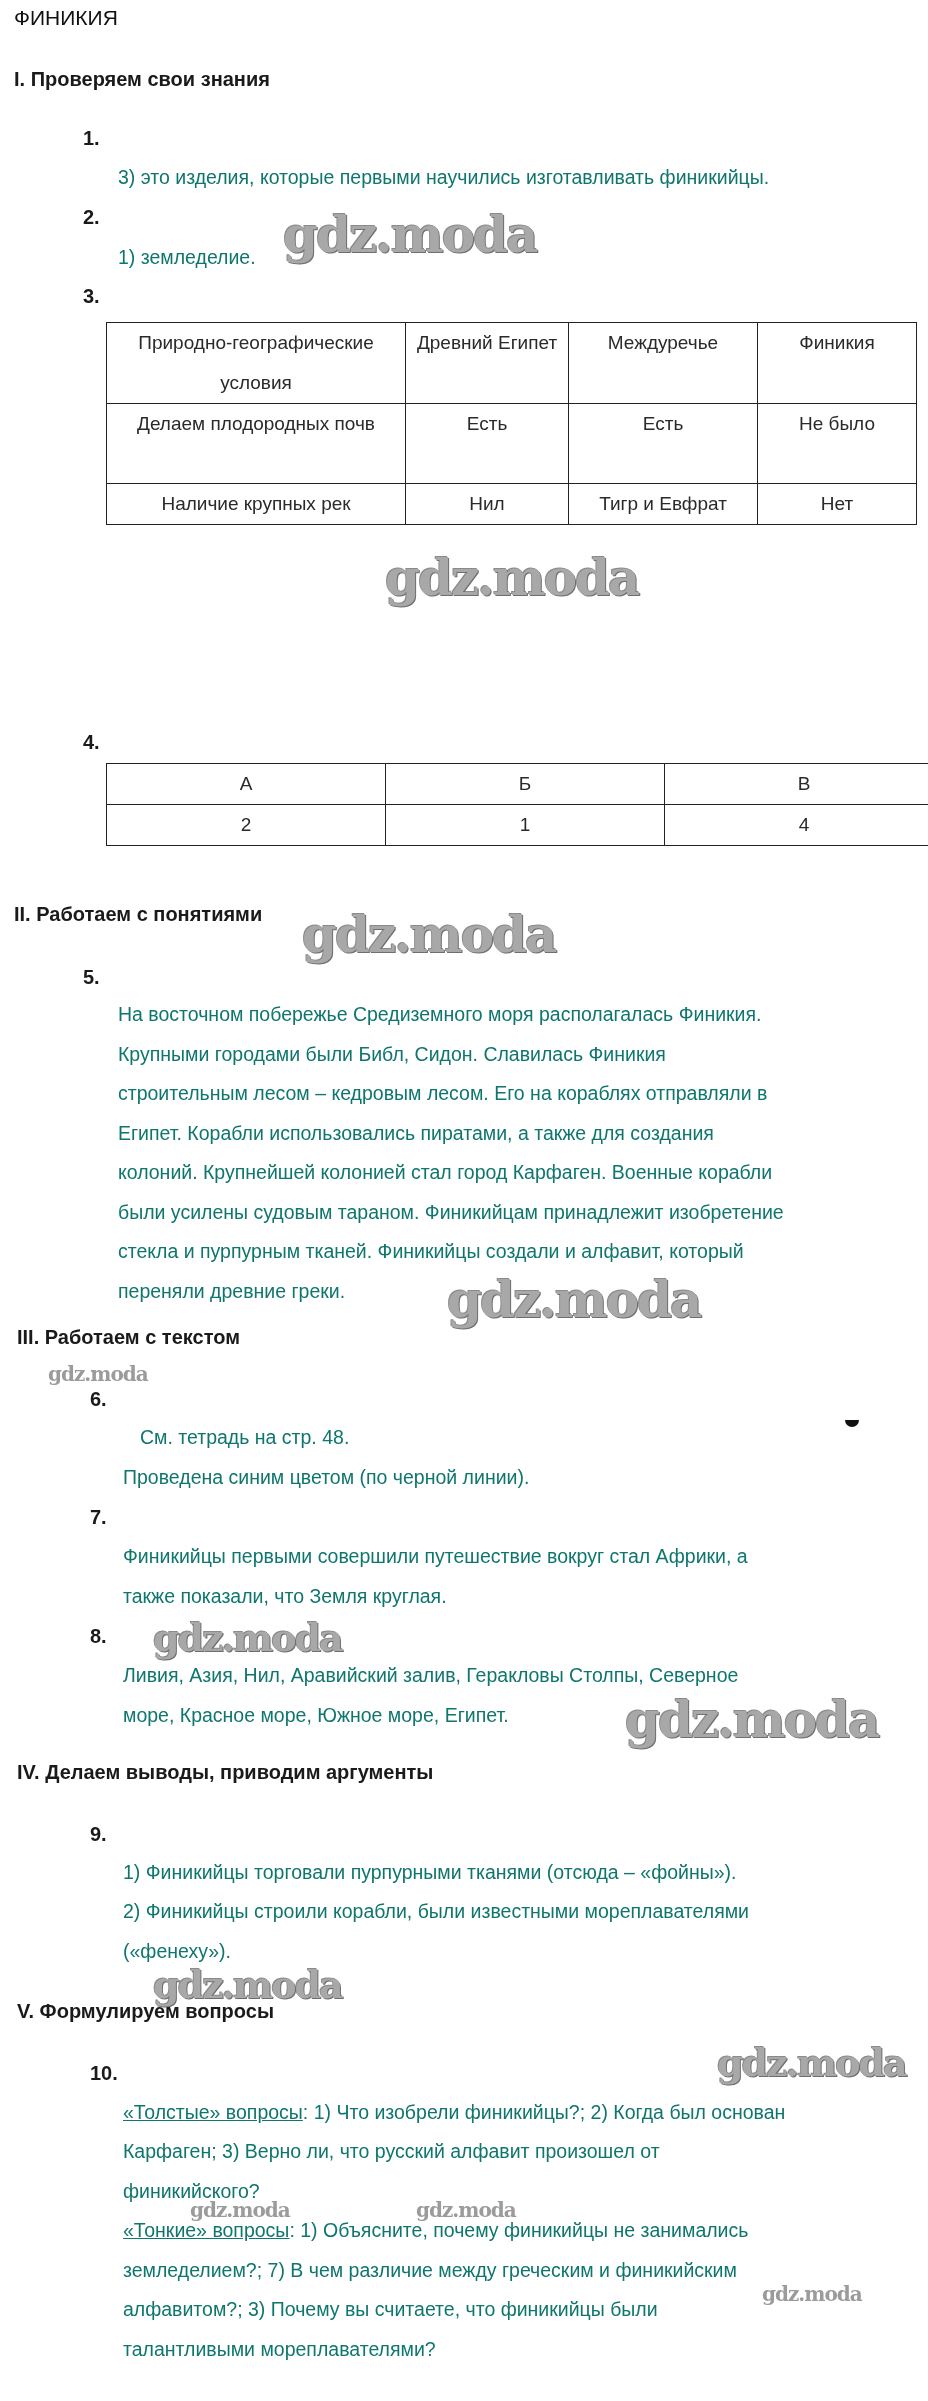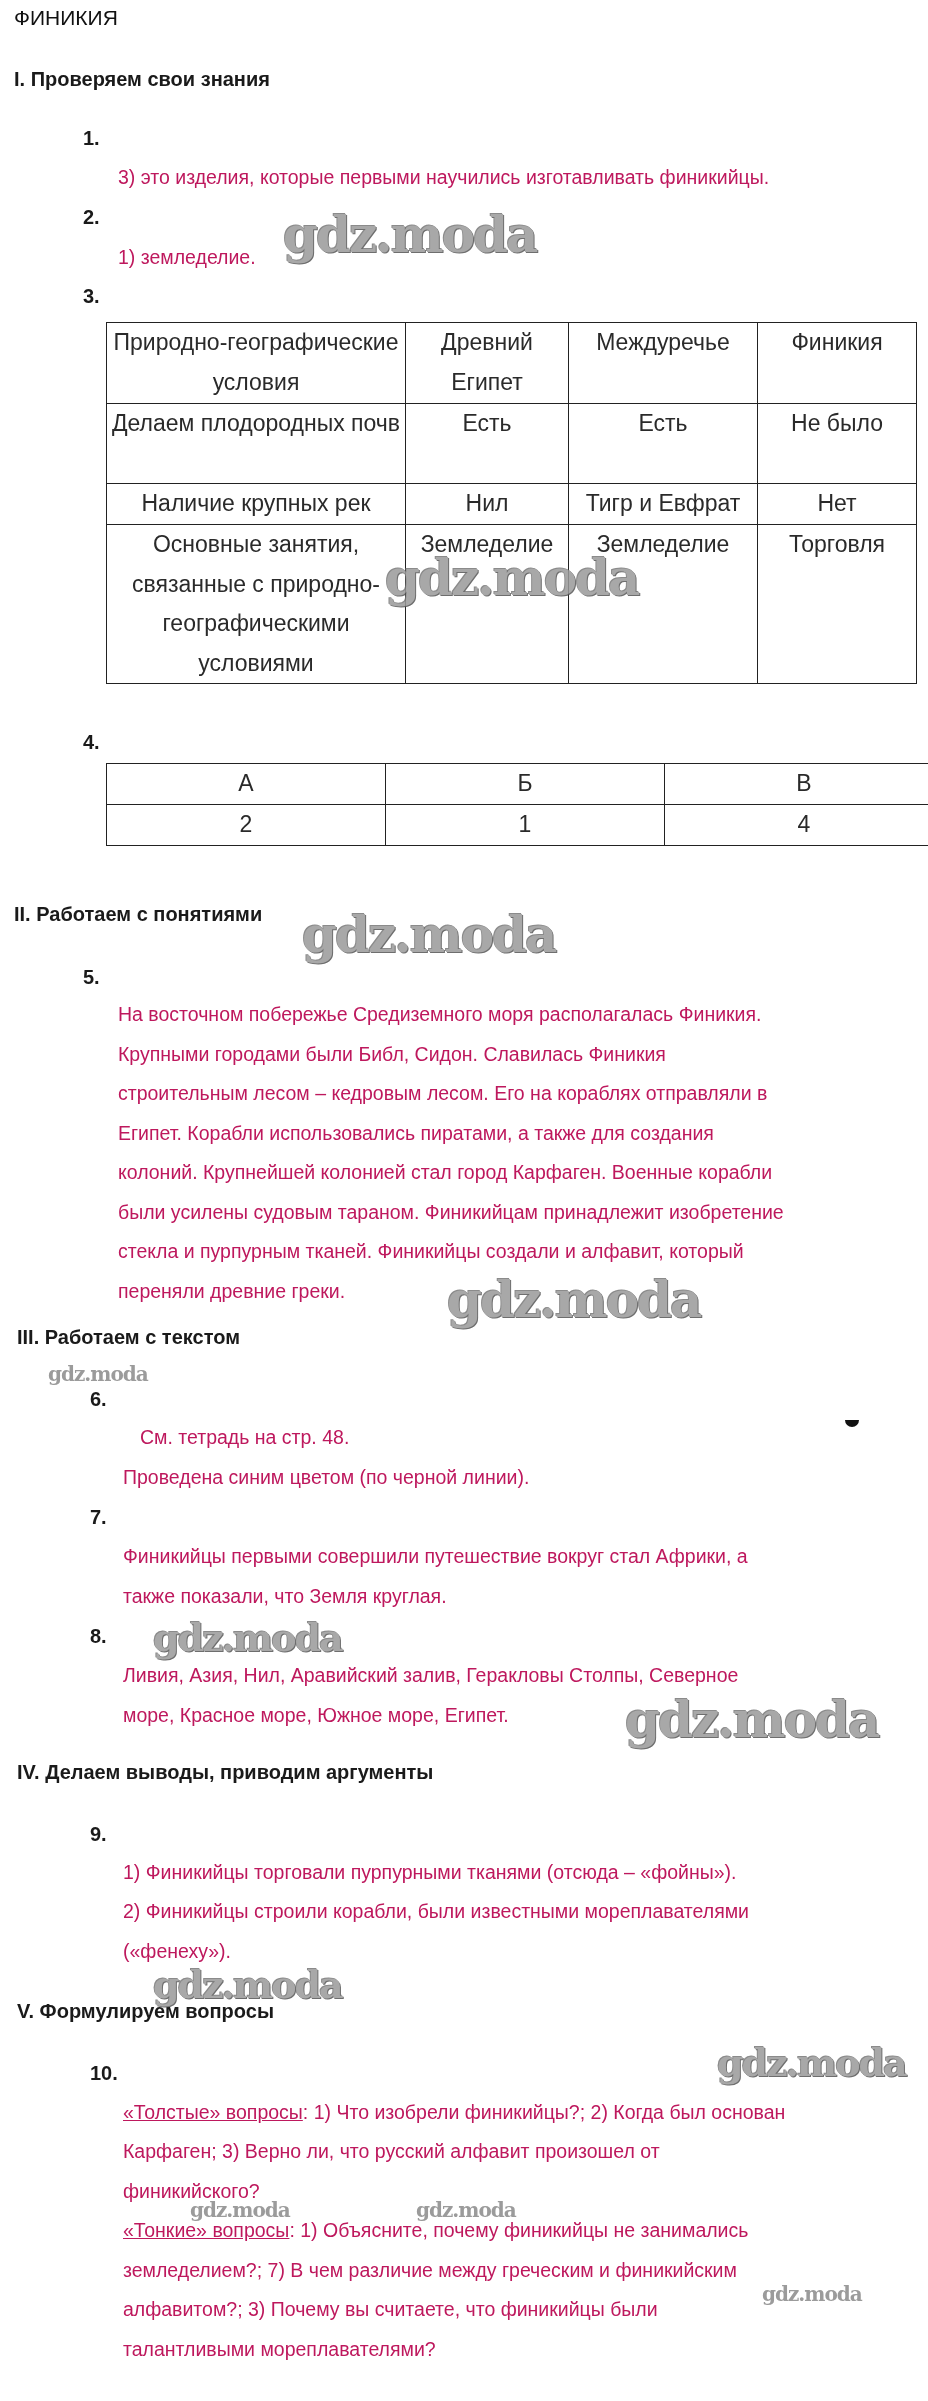--- a/index.html
+++ b/index.html
@@ -2,26 +2,26 @@
 <html><head>
   <meta charset="utf-8">
   <style>
     html, body { margin: 0; padding: 0; background: #ffffff; }
     body { width: 928px; height: 2401px; position: relative; overflow: hidden;
            font-family: "Liberation Sans", sans-serif; color: #222; }
     .abs { position: absolute; white-space: nowrap; }
     .title { left: 14px; top: 6px; font-size: 21px; font-weight: normal; color: #111; }
     .section { left: 14px; font-size: 20px; font-weight: bold; color: #1a1a1a; }
     .num { font-size: 20px; font-weight: bold; color: #1a1a1a; }
-    .line { font-size: 19.5px; color: #be185d; }
+    .line { font-size: 19.5px; color: #0f766e; }
     .u { text-decoration: underline; }
 
     table.grid { position: absolute; border-collapse: collapse; table-layout: fixed; }
     table.grid td { border: 1.5px solid #222; text-align: center; vertical-align: top;
-                    font-size: 23px; color: #2a2a2a; line-height: 39.5px; padding: 0 4px; }
+                    font-size: 19px; color: #2a2a2a; line-height: 39.5px; padding: 0 4px; }
     #t3 { left: 106px; top: 322px; width: 810px; }
     #t3 col.c1 { width: 299px; } #t3 col.c2 { width: 163px; }
     #t3 col.c3 { width: 189px; } #t3 col.c4 { width: 159px; }
     #t3 tr.r1 td { height: 80px; } #t3 tr.r2 td { height: 79px; }
     #t3 tr.r3 td { height: 40px; } #t3 tr.r4 td { height: 158px; }
     #t4 { left: 106px; top: 763px; width: 810px; }
     #t4 td { height: 40px; width: 270px; }
 
     .wm { position: absolute; font-family: "DejaVu Serif", serif; font-weight: bold;
           color: #9a9a9a; letter-spacing: -2px; white-space: nowrap;
@@ -64,26 +64,20 @@
     <td>Делаем плодородных почв</td>
     <td>Есть</td>
     <td>Есть</td>
     <td>Не было</td>
   </tr>
   <tr class="r3">
     <td>Наличие крупных рек</td>
     <td>Нил</td>
     <td>Тигр и Евфрат</td>
     <td>Нет</td>
-  </tr>
-  <tr class="r4">
-    <td>Основные занятия, связанные с природно-географическими условиями</td>
-    <td>Земледелие</td>
-    <td>Земледелие</td>
-    <td>Торговля</td>
   </tr>
 </tbody>
   </table>
 
 <div class="abs num" style="left:83px;top:731px">4.</div>
 <table class="grid" id="t4">
   <tbody>
       <tr>
     <td>А</td>
     <td>Б</td>

